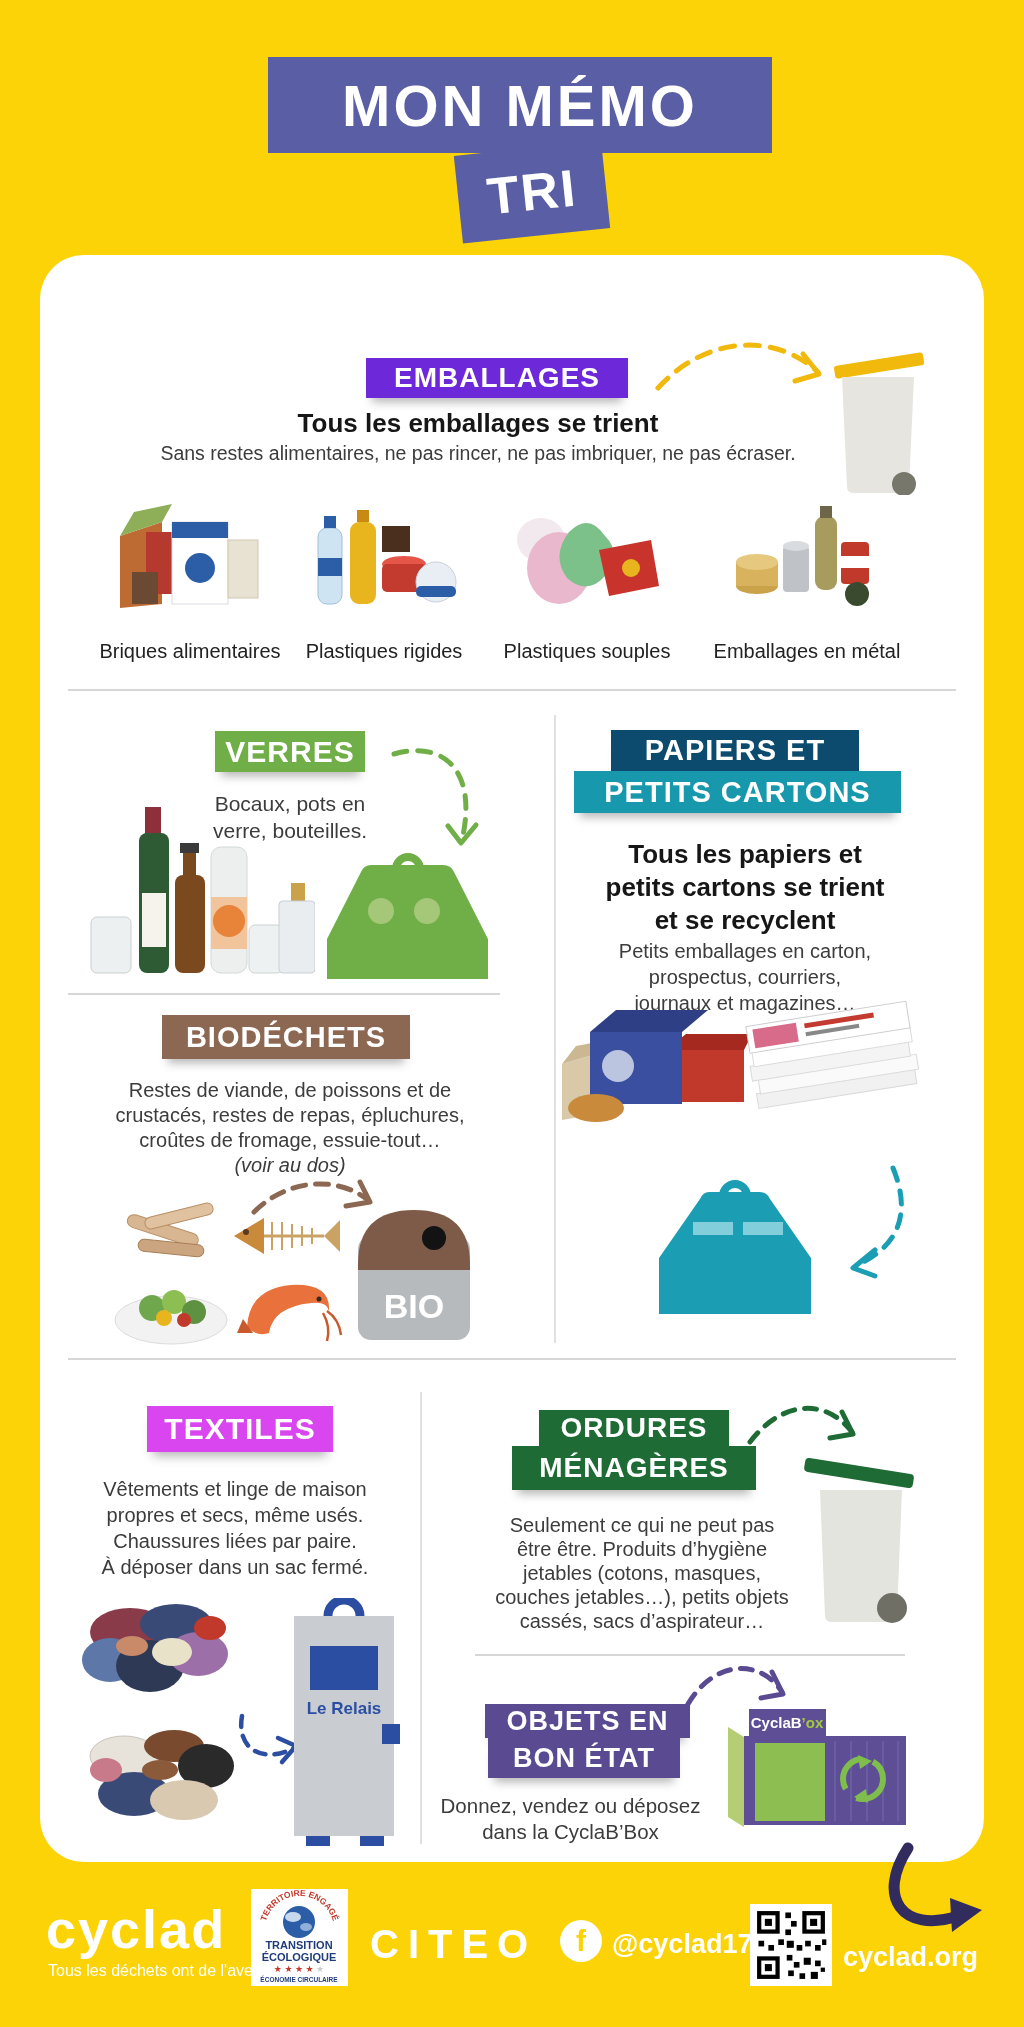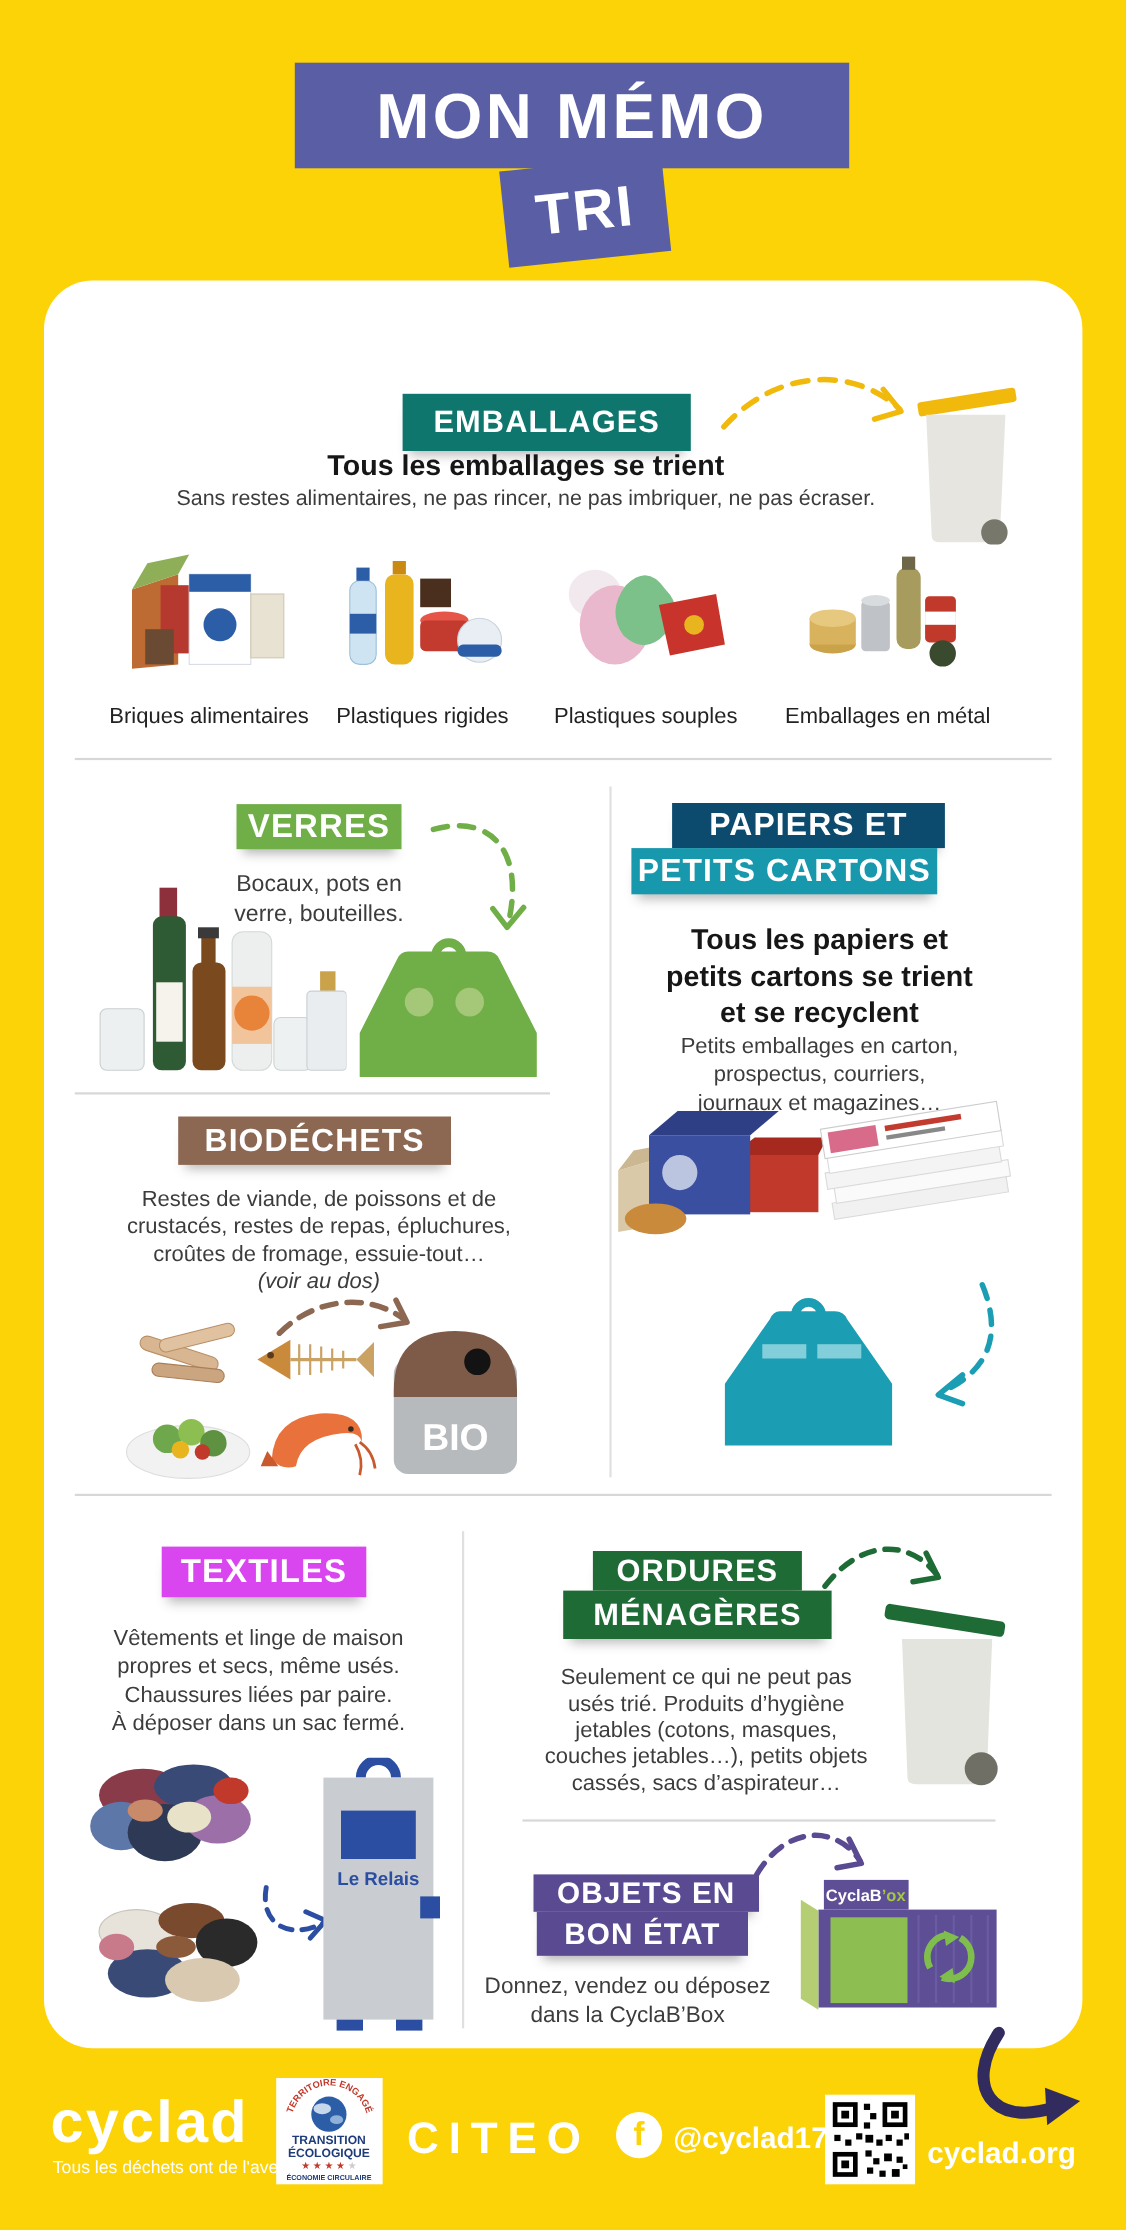--- a/index.html
+++ b/index.html
@@ -38,21 +38,21 @@
 
   <div class="card"></div>
 
   <div class="hr" style="left:68px;top:689px;width:888px;"></div>
   <div class="hr" style="left:68px;top:993px;width:432px;"></div>
   <div class="hr" style="left:68px;top:1358px;width:888px;"></div>
   <div class="hr" style="left:475px;top:1654px;width:430px;"></div>
   <div class="vr" style="left:554px;top:715px;height:628px;"></div>
   <div class="vr" style="left:420px;top:1392px;height:452px;"></div>
 
-  <div class="badge" style="left:366px;top:358px;width:262px;height:52px;background:#0f766e;font-size:28px;">
+  <div class="badge" style="left:366px;top:358px;width:262px;height:40px;background:#6d28d9;font-size:28px;">
     <span>EMBALLAGES</span>
   </div>
   <div class="txt headtxt" style="left:208px;top:408px;width:540px;font-size:26px;">
     <span>Tous les emballages se trient</span>
   </div>
   <div class="txt" style="left:128px;top:442px;width:700px;font-size:19.5px;">
     <span>Sans restes alimentaires, ne pas rincer, ne pas imbriquer, ne pas écraser.</span>
   </div>
 
   <svg class="abs" style="left:650px;top:330px;" width="185" height="80" viewBox="0 0 185 80">
@@ -150,21 +150,21 @@
     <circle cx="144" cy="116" r="16" fill="#E8833A"></circle>
     <rect x="6" y="112" width="40" height="56" rx="6" fill="#EDF0F0" stroke="#C9CFCF"></rect>
     <rect x="164" y="120" width="34" height="48" rx="6" fill="#EEF1F1" stroke="#CDD3D3"></rect>
     <rect x="206" y="78" width="14" height="20" fill="#C9A24A"></rect>
     <rect x="194" y="96" width="36" height="72" rx="4" fill="#E9EDF0" stroke="#C8CFD4"></rect>
   </svg>
 
   <div class="badge" style="left:611px;top:730px;width:248px;height:41px;background:#0c4a6e;font-size:29px;">
     <span>PAPIERS ET</span>
   </div>
-  <div class="badge" style="left:574px;top:771px;width:278px;height:42px;background:#1898AC;font-size:29px;text-align:center;">
+  <div class="badge" style="left:574px;top:771px;width:327px;height:42px;background:#1898AC;font-size:29px;text-align:center;">
     <span>PETITS CARTONS</span>
   </div>
   <div class="txt headtxt" style="left:565px;top:838px;width:360px;font-size:26px;line-height:33px;">
     <span class="ln">Tous les papiers et</span>
     <span class="ln">petits cartons se trient</span>
     <span class="ln">et se recyclent</span>
   </div>
   <div class="txt" style="left:565px;top:938px;width:360px;font-size:20px;line-height:26px;">
     <span class="ln">Petits emballages en carton,</span>
     <span class="ln">prospectus, courriers,</span>
@@ -301,21 +301,21 @@
     <path d="M6,46 C38,4 82,2 108,36" fill="none" stroke="#1E6B35" stroke-width="5" stroke-linecap="round" stroke-dasharray="12 10"></path>
     <path d="M98,16 L109,38 L86,42" fill="none" stroke="#1E6B35" stroke-width="5" stroke-linejoin="round" stroke-linecap="round"></path>
   </svg>
   <svg class="abs" style="left:800px;top:1448px;" width="120" height="178" viewBox="0 0 120 178">
     <rect x="4" y="18" width="110" height="14" rx="4" fill="#1E6B35" transform="rotate(9 59 25)"></rect>
     <path d="M20,42 L102,42 L97,168 Q97,174 89,174 L33,174 Q25,174 25,168 Z" fill="#E4E4DE"></path>
     <circle cx="92" cy="160" r="15" fill="#6F6F65"></circle>
   </svg>
   <div class="txt" style="left:458px;top:1513px;width:368px;font-size:20px;line-height:24px;">
     <span class="ln">Seulement ce qui ne peut pas</span>
-    <span class="ln">usés trié. Produits d’hygiène</span>
+    <span class="ln">être être. Produits d’hygiène</span>
     <span class="ln">jetables (cotons, masques,</span>
     <span class="ln">couches jetables…), petits objets</span>
     <span class="ln">cassés, sacs d’aspirateur…</span>
   </div>
 
   <div class="badge" style="left:485px;top:1704px;width:205px;height:34px;background:#5A4A92;font-size:27px;">
     <span>OBJETS EN</span>
   </div>
   <div class="badge" style="left:488px;top:1738px;width:192px;height:40px;background:#5A4A92;font-size:27px;">
     <span>BON ÉTAT</span>

